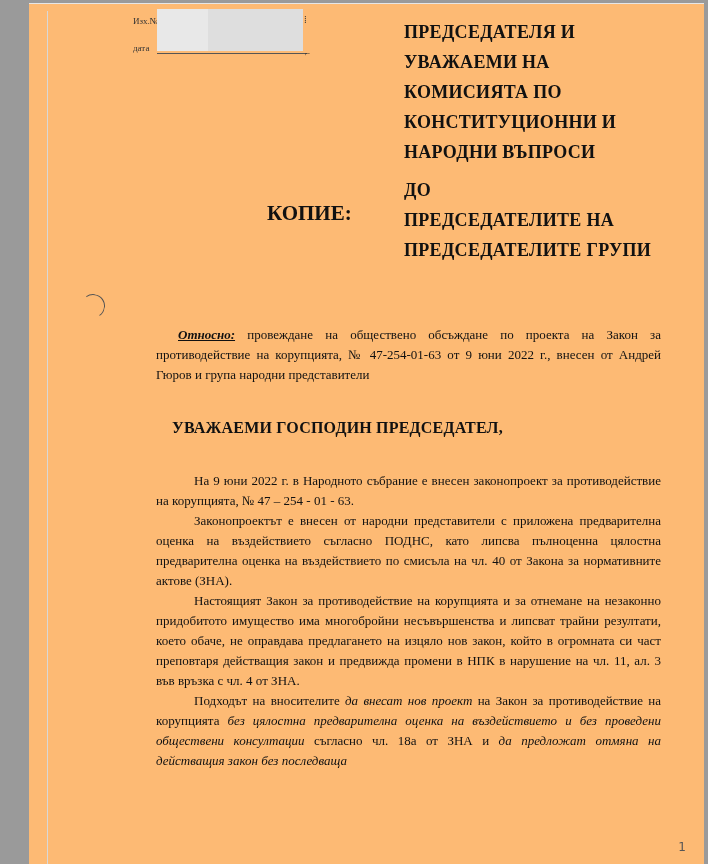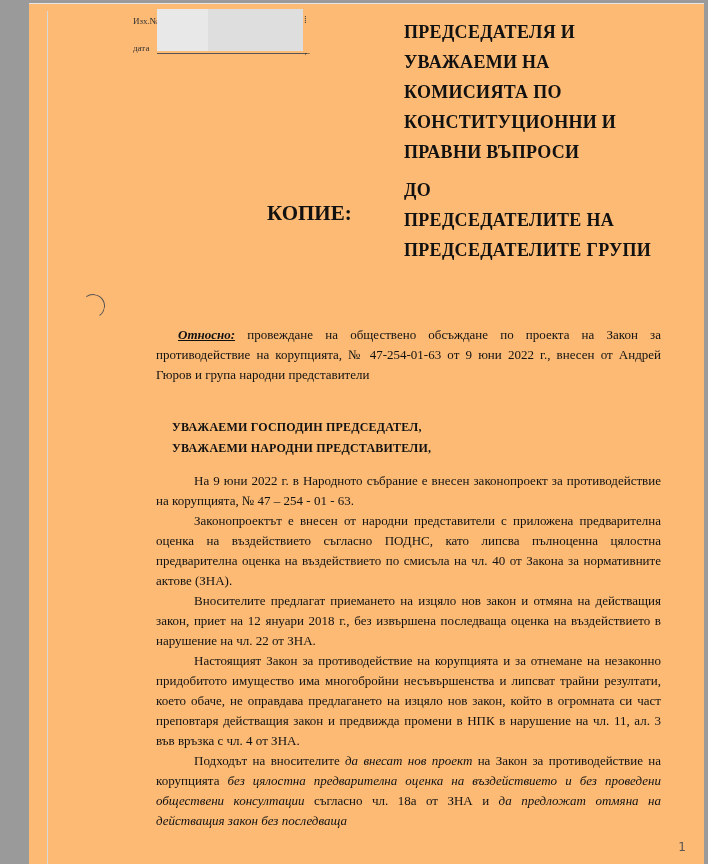--- a/index.html
+++ b/index.html
@@ -47,21 +47,21 @@
     }
 
     .body-text {
       position: absolute; left: 127px; width: 505px;
       font-size: 13px; line-height: 20px; text-align: justify;
     }
     .re { top: 322px; }
     .re .re-label { font-weight: bold; font-style: italic; text-decoration: underline; }
     .indent { text-indent: 22px; }
 
-    .salute { position: absolute; left: 143px; top: 414px; font-weight: bold; font-size: 12px; line-height: 21px; letter-spacing: 0.2px; }
+    .salute { position: absolute; left: 143px; top: 414px; font-weight: bold; font-size: 16px; line-height: 21px; letter-spacing: 0.2px; }
 
     .paras { top: 468px; }
     .paras p { margin: 0; text-indent: 38px; text-align: justify; text-align-last: left; }
     .paras p + p { margin-top: 0; }
     .ital { font-style: italic; }
 
     .page-number {
       position: absolute; right: 18px; bottom: 10px;
       font-family: "DejaVu Sans", sans-serif; font-size: 12px; color: #555;
     }
@@ -79,41 +79,39 @@
   <div class="redact-a"></div>
   <div class="redact-b"></div>
   <span class="tick1">⁞</span>
   <span class="tick2">⌐</span>
 
   <div class="addr addr1">
     <div>ПРЕДСЕДАТЕЛЯ И</div>
     <div>УВАЖАЕМИ НА</div>
     <div>КОМИСИЯТА ПО</div>
     <div>КОНСТИТУЦИОННИ И</div>
-    <div>ПРАВНИ ВЪПРОСИ</div>
+    <div>НАРОДНИ ВЪПРОСИ</div>
   </div>
 
   <div class="copy-label">КОПИЕ:</div>
   <div class="addr addr2">
     <div>ДО</div>
     <div>ПРЕДСЕДАТЕЛИТЕ НА</div>
     <div>ПРЕДСЕДАТЕЛИТЕ ГРУПИ</div>
   </div>
 
   <div class="punch"></div>
 
   <div class="body-text re indent"><span class="re-label">Относно:</span><span> провеждане на обществено обсъждане по проекта на Закон за противодействие на корупцията, № 47-254-01-63 от 9 юни 2022 г., внесен от  Андрей Гюров и група народни представители</span></div>
 
   <div class="salute">
     <div>УВАЖАЕМИ ГОСПОДИН ПРЕДСЕДАТЕЛ,</div>
-    <div>УВАЖАЕМИ НАРОДНИ ПРЕДСТАВИТЕЛИ,</div>
   </div>
 
   <div class="body-text paras">
     <p>На 9 юни 2022 г. в Народното събрание е внесен законопроект за противодействие на корупцията, № 47 – 254 - 01 - 63.</p>
     <p>Законопроектът е внесен от народни представители с приложена предварителна оценка на въздействието съгласно ПОДНС, като липсва пълноценна цялостна предварителна оценка на въздействието по смисъла на чл. 40 от Закона за нормативните актове (ЗНА).</p>
-    <p>Вносителите предлагат приемането на изцяло нов закон и отмяна на действащия закон, приет на 12 януари 2018 г., без извършена последваща оценка на въздействието в нарушение на чл. 22 от ЗНА.</p>
     <p>Настоящият Закон за противодействие на корупцията и за отнемане на незаконно придобитото имущество има многобройни несъвършенства и липсват трайни резултати, което обаче, не оправдава предлагането на изцяло нов закон, който в огромната си част преповтаря действащия закон и предвижда промени в НПК в нарушение на чл. 11, ал. 3 във връзка с чл. 4 от ЗНА.</p>
     <p><span>Подходът на вносителите </span><span class="ital">да внесат нов проект</span><span> на Закон за противодействие на корупцията </span><span class="ital">без цялостна предварителна оценка на въздействието и без проведени обществени консултации</span><span> съгласно чл. 18а от ЗНА и </span><span class="ital">да предложат отмяна на действащия закон без последваща</span></p>
   </div>
 
   <div class="page-number">1</div>
 </div>
 
 </body></html>

